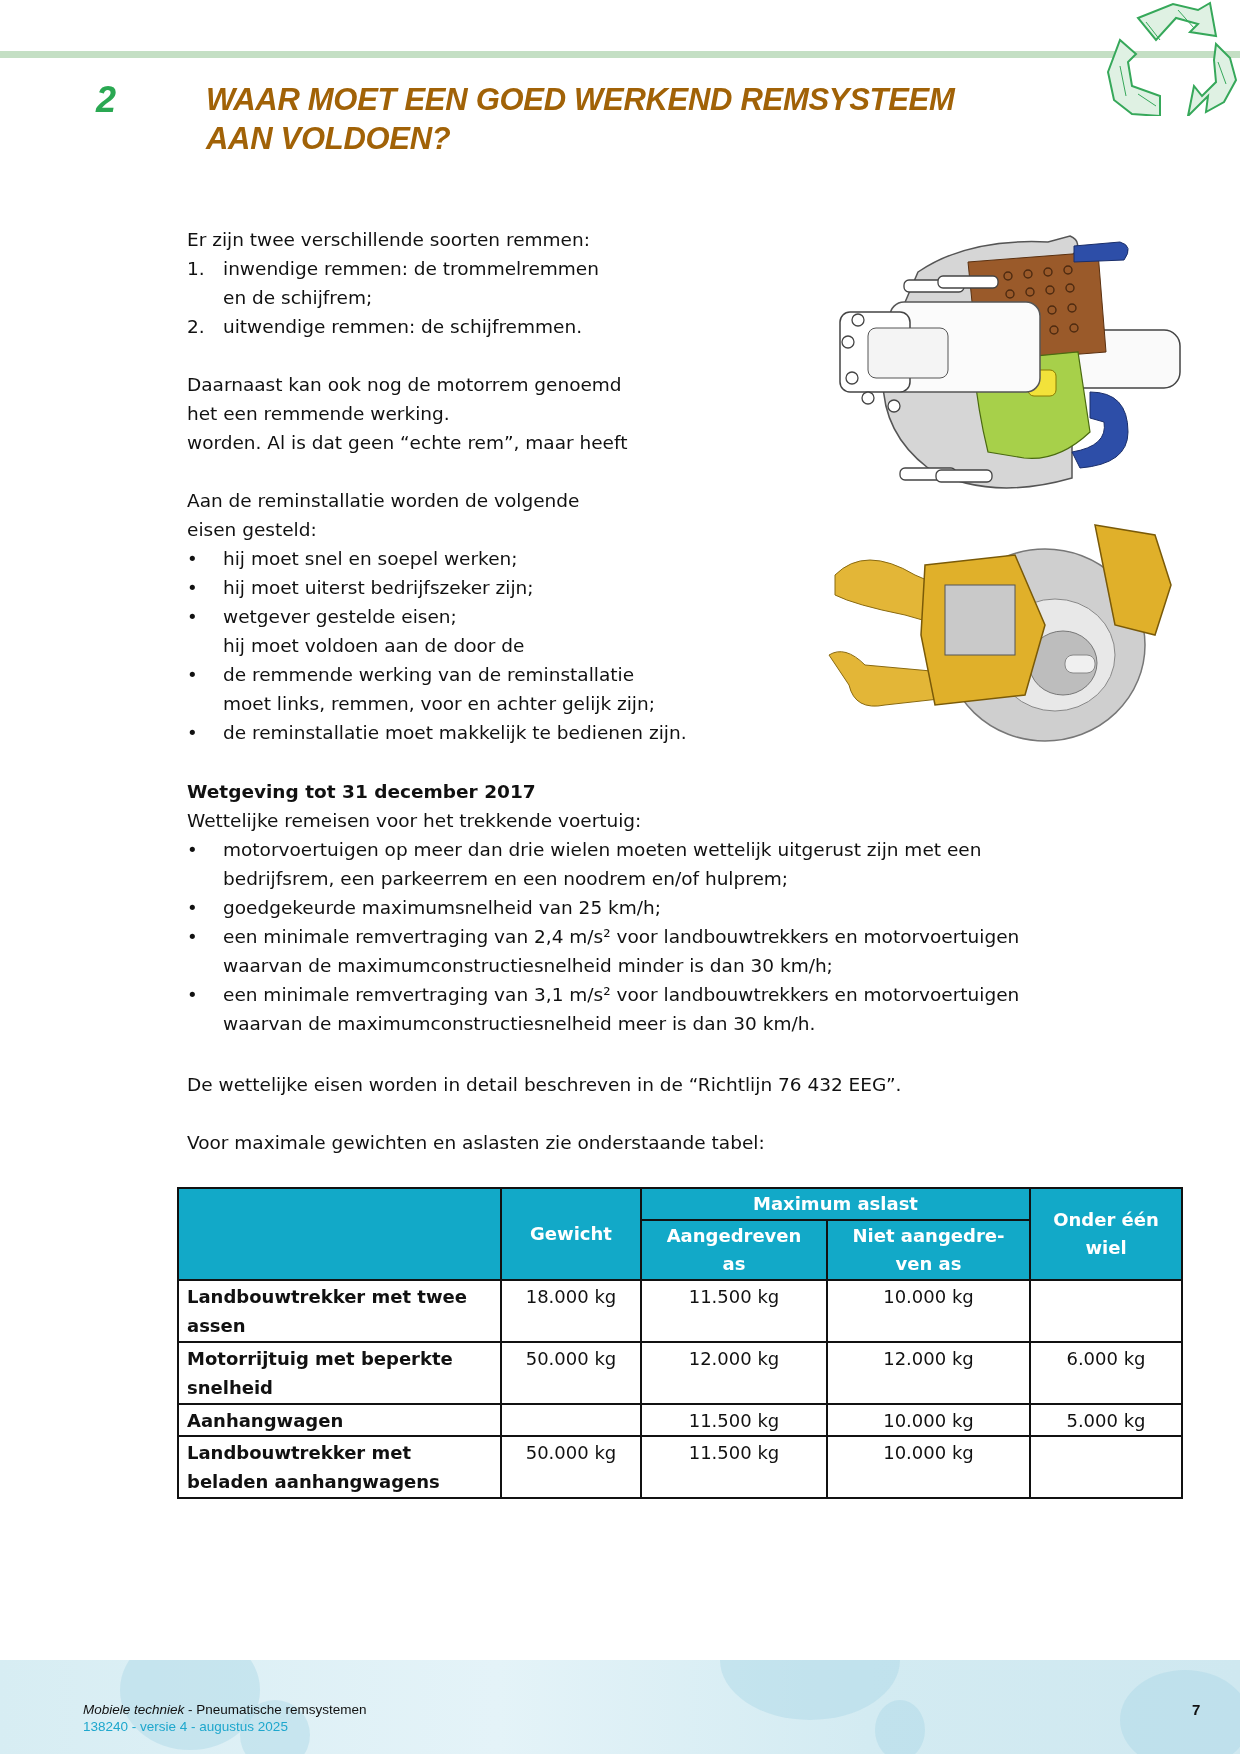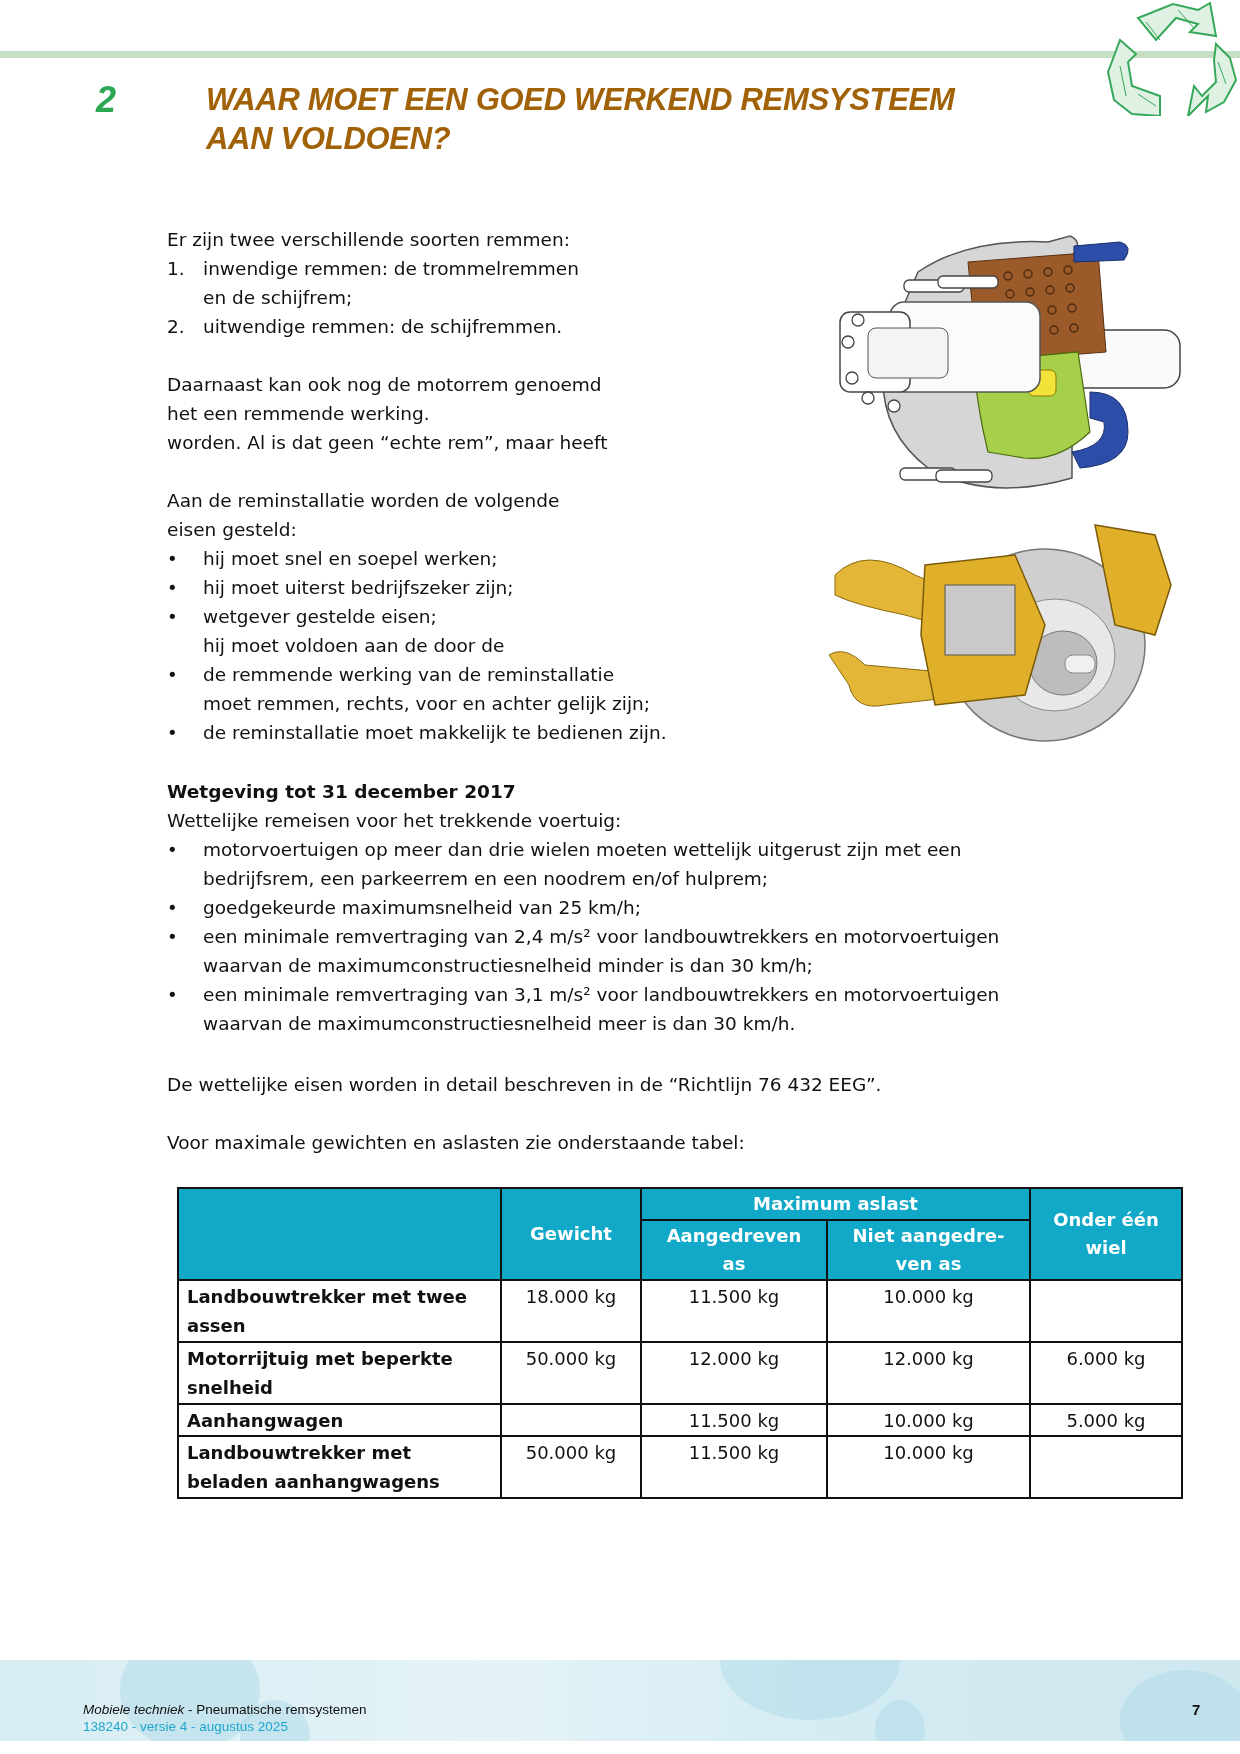--- a/index.html
+++ b/index.html
@@ -22,21 +22,21 @@
     }
     .page-title {
       position: absolute; left: 206px; top: 80px; width: 800px;
       font-family: "Liberation Sans", sans-serif; font-weight: bold; font-style: italic;
       font-size: 31px; line-height: 39px; color: #a16207; letter-spacing: -0.3px;
     }
     .body-text {
       font-family: "DejaVu Sans", sans-serif; font-size: 18.5px; line-height: 29px;
       color: #111;
     }
-    .block { position: absolute; left: 167px; }
+    .block { position: absolute; left: 187px; }
     .line { white-space: nowrap; }
     .li { position: relative; padding-left: 36px; }
     .li .mark { position: absolute; left: 0; top: 0; }
     .bullet-mark { font-size: 18px; }
     .bold { font-weight: bold; }
 
     .drum-illus { position: absolute; left: 828px; top: 232px; width: 355px; height: 260px; }
     .disc-illus { position: absolute; left: 825px; top: 515px; width: 360px; height: 230px; }
 
     table.spec {
@@ -49,21 +49,21 @@
     }
     table.spec th {
       background: #12a9c8; color: #fff; font-weight: bold; text-align: center;
       vertical-align: middle; line-height: 28px;
     }
     table.spec td { line-height: 29px; padding-top: 1px; padding-bottom: 0; }
     table.spec td.rowhead { font-weight: bold; text-align: left; }
     table.spec td.num { text-align: center; }
 
     .footer {
-      position: absolute; left: 0; top: 1660px; width: 1240px; height: 81px;
+      position: absolute; left: 0; top: 1660px; width: 1240px; height: 94px;
       background: linear-gradient(90deg, #d7edf3 0%, #e4f3f8 40%, #d3ebf2 70%, #cfe8f0 100%);
       overflow: hidden;
     }
     .footer .bubble { position: absolute; border-radius: 50%; background: rgba(170, 215, 230, 0.45); }
     .footer-title {
       position: absolute; left: 83px; top: 42px; font-family: "Liberation Sans", sans-serif;
       font-size: 13.5px; color: #111; white-space: nowrap;
     }
     .footer-title i { font-style: italic; }
     .footer-version {
@@ -126,21 +126,21 @@
     <div class="line">hij moet uiterst bedrijfszeker zijn;</div>
   </div>
   <div class="li">
     <span class="mark bullet-mark">•</span>
     <div class="line">wetgever gestelde eisen;</div>
     <div class="line">hij moet voldoen aan de door de</div>
   </div>
   <div class="li">
     <span class="mark bullet-mark">•</span>
     <div class="line">de remmende werking van de reminstallatie</div>
-    <div class="line">moet remmen, rechts, voor en achter gelijk zijn;</div>
+    <div class="line">moet links, remmen, voor en achter gelijk zijn;</div>
   </div>
   <div class="li">
     <span class="mark bullet-mark">•</span>
     <div class="line">de reminstallatie moet makkelijk te bedienen zijn.</div>
   </div>
 </div>
 
 <div class="block body-text" style="top:777px;">
   <div class="line bold">Wetgeving tot 31 december 2017</div>
   <div class="line">Wettelijke remeisen voor het trekkende voertuig:</div>

